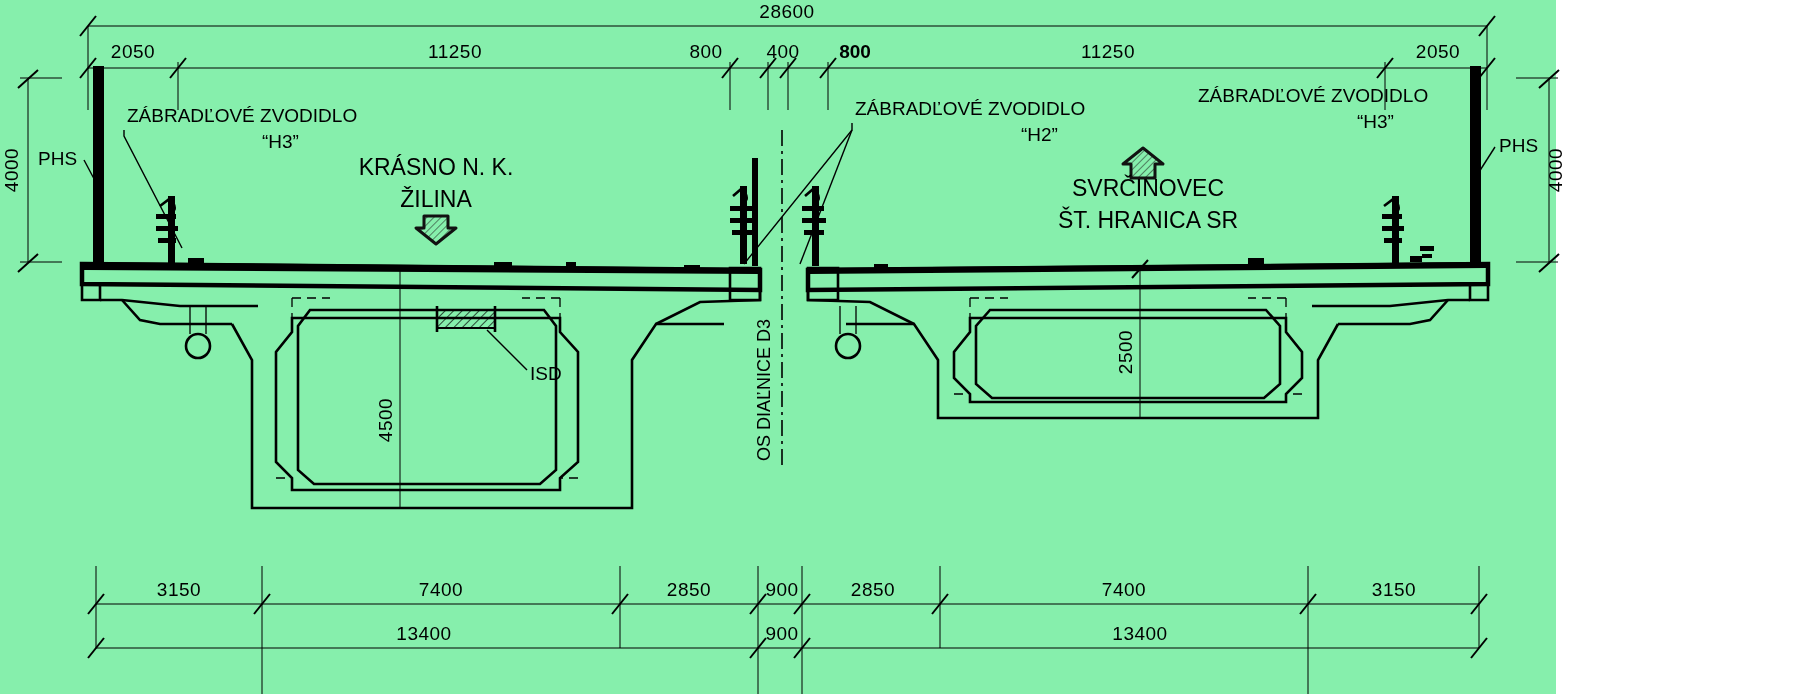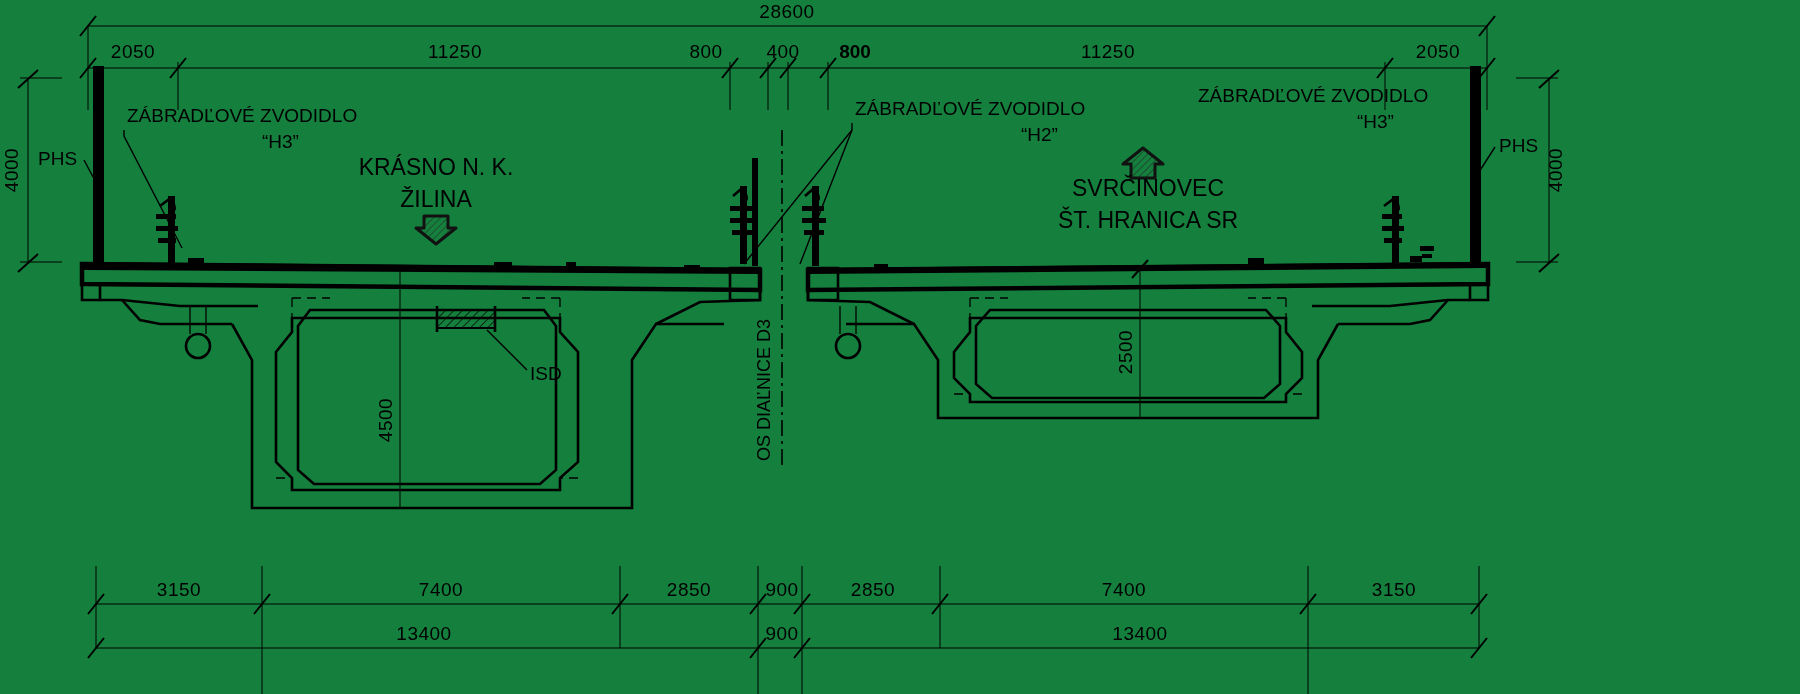--- a/index.html
+++ b/index.html
@@ -1,17 +1,17 @@
 <!DOCTYPE html>
 <html><head>
 <meta charset="utf-8">
 <style>
   html,body{margin:0;padding:0;background:#ffffff;}
   body{width:1800px;height:694px;overflow:hidden;font-family:"Liberation Sans",sans-serif;}
-  #stage{position:relative;width:1800px;height:694px;background:#15803d;}
+  #stage{position:relative;width:1556px;height:694px;background:#86efac;}
   svg#dwg{position:absolute;left:0;top:0;width:1800px;height:694px;}
   .dimtxt{font-family:"Liberation Sans",sans-serif;font-size:19px;fill:#000;text-anchor:middle;letter-spacing:.5px;}
   .dimtxt-b{font-family:"Liberation Sans",sans-serif;font-size:19px;font-weight:bold;fill:#000;text-anchor:middle;}
   .notetxt{font-family:"Liberation Sans",sans-serif;font-size:19px;fill:#000;}
   .bigtxt{font-family:"Liberation Sans",sans-serif;font-size:23px;fill:#000;text-anchor:middle;}
   .smalltxt{font-family:"Liberation Sans",sans-serif;font-size:18px;fill:#000;}
   .dimline{stroke:#000;stroke-width:1;fill:none;}
   .extline{stroke:#000;stroke-width:1;fill:none;}
   .tick{stroke:#000;stroke-width:2;fill:none;}
   .leader{stroke:#000;stroke-width:1.4;fill:none;}

